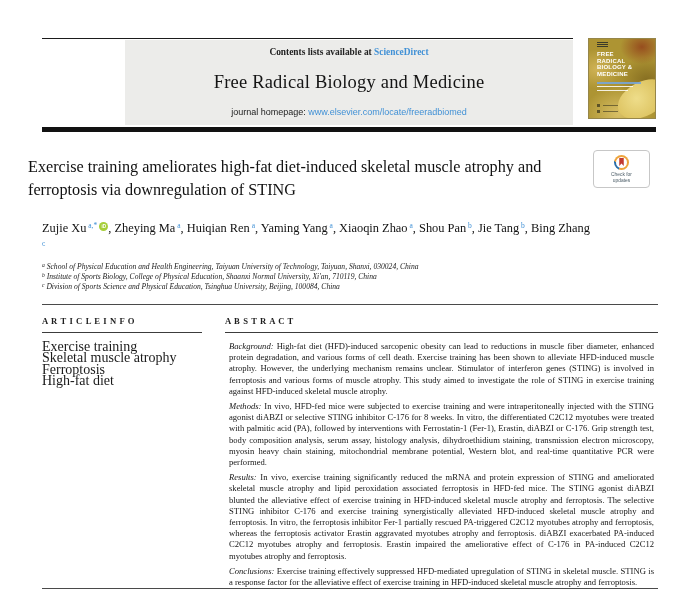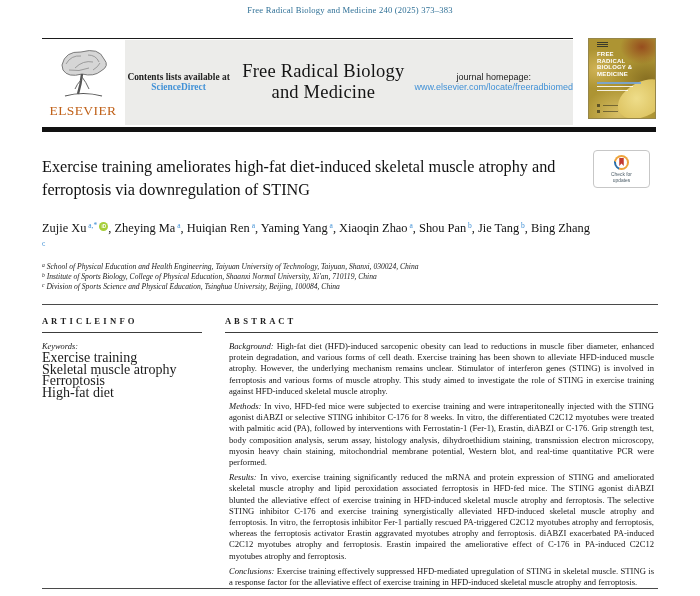--- a/index.html
+++ b/index.html
@@ -11,21 +11,21 @@
             font-size:8.6px;color:#2f7096;letter-spacing:.2px;}
 
   
   .header{position:absolute;left:42px;top:38px;width:614px;height:94px;}
   .topline{position:absolute;left:0;top:0;width:531px;height:1px;background:#1b1b1b;}
   .logo-block{position:absolute;left:0;top:6px;width:82px;text-align:center;}
   .logo-block svg{display:block;margin:0 auto;}
   .elsevier-word{font-size:13.5px;color:#c06119;letter-spacing:.4px;margin-top:1px;}
 
   .graybox{position:absolute;left:83px;top:2px;width:448px;height:85px;background:#ececea;
-           display:flex;flex-direction:row;align-items:center;justify-content:space-between;
+           display:flex;flex-direction:column;align-items:center;justify-content:space-between;
            padding:7px 0 8px 0;box-sizing:border-box;text-align:center;}
   .contents-line{font-size:9.4px;font-weight:700;color:#222;}
   .link{color:#4191d6;text-decoration:none;cursor:pointer;}
   .journal-title{font-size:18.5px;color:#141414;letter-spacing:.2px;}
   .homepage-line{font-family:"Liberation Sans","DejaVu Sans",sans-serif;font-size:9px;color:#222;}
   .homepage-label{font-weight:400;}
 
   
   .cover{position:absolute;left:546px;top:0;width:68px;height:81px;overflow:hidden;
          border:1px solid #96864a;box-sizing:border-box;background-color:#ad9433;
@@ -46,21 +46,21 @@
   .cover-lines .bar.blue{background:rgba(120,165,215,.9);}
   .cover-lines .bar.w60{width:60%;} .cover-lines .bar.w85{width:85%;} .cover-lines .bar.w70{width:70%;}
   .cover-logos{position:absolute;left:8px;bottom:5px;}
   .cover-logos .row{display:flex;align-items:center;margin-top:2.5px;}
   .cover-logos .sq{width:3.2px;height:3.2px;background:rgba(30,30,20,.6);margin-right:2.5px;}
   .cover-logos .ln{width:15px;height:1.4px;background:rgba(30,30,20,.5);}
 
   .thickbar{position:absolute;left:0;top:89px;width:614px;height:4.5px;background:#121212;}
 
   
-  .title{position:absolute;left:42px;top:156px;width:555px;margin:0;font-weight:400;
+  .title{position:absolute;left:28px;top:156px;width:555px;margin:0;font-weight:400;
          font-size:16.2px;line-height:22.8px;color:#111;}
   .check-badge{position:absolute;left:593px;top:150px;width:57px;height:38px;background:#fff;
                border:1px solid #c7c7c7;border-radius:4px;box-sizing:border-box;
                display:flex;flex-direction:column;align-items:center;justify-content:center;cursor:pointer;}
   .cm-circle{width:15px;height:15px;border-radius:50%;
              background:conic-gradient(from 200deg, #2c6ea8 0 22%, #eea43c 22% 100%);
              display:flex;align-items:center;justify-content:center;}
   .cm-inner{width:11px;height:11px;border-radius:50%;background:#fff;
             display:flex;align-items:flex-start;justify-content:center;}
   .cm-bookmark{width:4.5px;height:8px;background:#c23a31;margin-top:1px;
@@ -90,37 +90,24 @@
   .kw{font-size:14px;line-height:11.4px;}
   .abstract-col{position:absolute;left:225px;top:316px;width:433px;}
   .abs-p{margin:4px;font-size:8.6px;line-height:11.2px;text-align:justify;color:#161616;}
   .abs-p em{font-style:italic;}
 </style>
 </head>
 <body>
 
 <div class="page">
 
-  <div class="citation">Free Radical Biology and Medicine 240 (2025) 373–383</div>
 
   <div class="header">
     <div class="topline"></div>
 
-    <div class="logo-block">
-      <svg width="56" height="58" viewBox="0 0 56 58">
-        <g fill="none" stroke="#7a7a7a" stroke-width="1">
-          <path d="M7,21 Q10,7 26,8 Q44,3 49,15 Q55,22 46,27 Q39,33 27,30 Q13,34 8,26 Z" fill="#d6d6d6"></path>
-          <path d="M11,20 Q16,11 26,12 M20,24 Q28,16 38,18 M14,26 Q24,28 34,24 M33,11 Q41,11 44,18 M38,26 Q43,23 45,19" stroke="#8a8a8a" stroke-width=".8"></path>
-        </g>
-        <path d="M27,30 Q26,40 23,50" stroke="#555" stroke-width="2.4" fill="none"></path>
-        <path d="M27,33 Q31,38 34,45 M26,36 Q22,40 20,45" stroke="#666" stroke-width="1" fill="none"></path>
-        <path d="M10,52 Q28,47 47,52" stroke="#555" stroke-width="1.2" fill="none"></path>
-      </svg>
-      <div class="elsevier-word">ELSEVIER</div>
-    </div>
 
     <div class="graybox">
       <div class="contents-line"><span>Contents lists available at </span><a class="link">ScienceDirect</a></div>
       <div class="journal-title">Free Radical Biology and Medicine</div>
       <div class="homepage-line"><span class="homepage-label">journal homepage: </span><a class="link">www.elsevier.com/locate/freeradbiomed</a></div>
     </div>
 
     <div class="cover">
       <div class="cover-swoosh"></div>
       <div class="cover-pubmark"></div>
@@ -167,21 +154,20 @@
       <div class="affil"><sup>a</sup> School of Physical Education and Health Engineering, Taiyuan University of Technology, Taiyuan, Shanxi, 030024, China</div>
       <div class="affil"><sup>b</sup> Institute of Sports Biology, College of Physical Education, Shaanxi Normal University, Xi'an, 710119, China</div>
       <div class="affil"><sup>c</sup> Division of Sports Science and Physical Education, Tsinghua University, Beijing, 100084, China</div>
     </div>
 
   <div class="rule mid"></div>
 
   <div class="info-col">
     <div class="col-heading">A R T I C L E  I N F O</div>
     <hr class="col-rule">
-    <div class="kw-label">Keywords:</div>
     <div id="kw-list">
         <div class="kw">Exercise training</div>
         <div class="kw">Skeletal muscle atrophy</div>
         <div class="kw">Ferroptosis</div>
         <div class="kw">High-fat diet</div>
       </div>
   </div>
 
   <div class="abstract-col">
     <div class="col-heading">A B S T R A C T</div>

